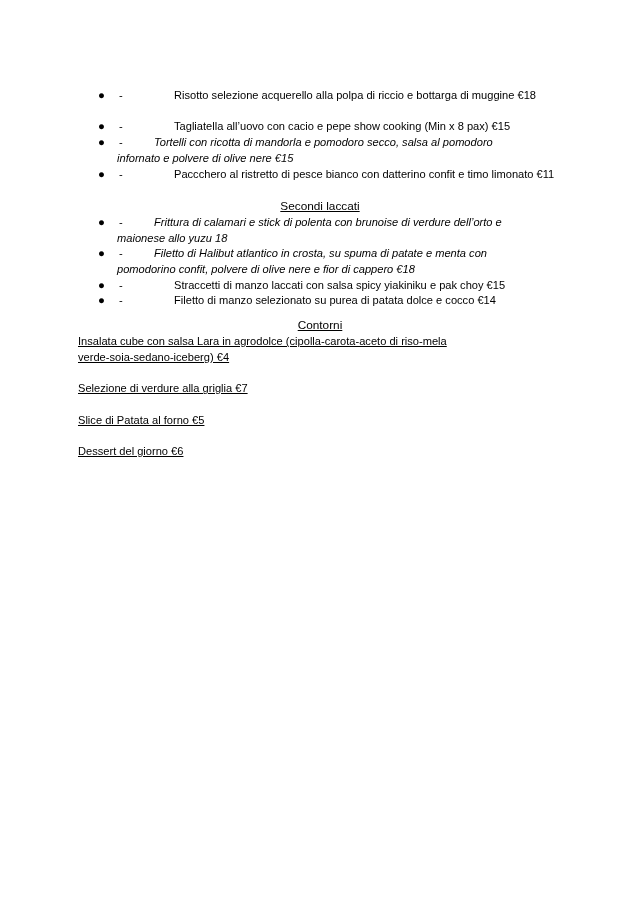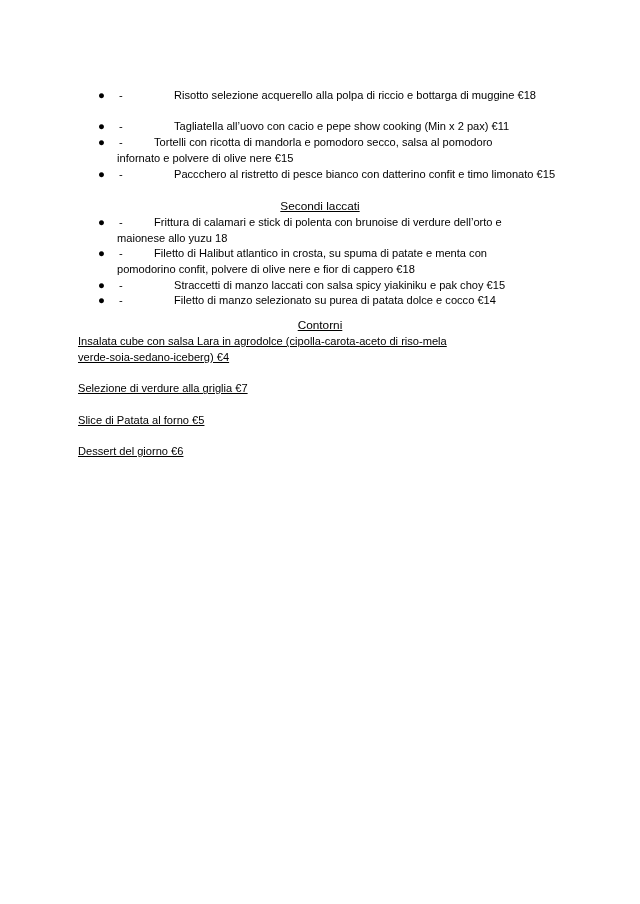--- a/index.html
+++ b/index.html
@@ -52,20 +52,21 @@
     padding-left: 37px;       
     text-indent: 0;
   }
   .menu-item .text > .first {
     display: inline;
     padding-left: 20px;
   }
   
   .menu-item.wrap .text {
     padding-left: 0;
+    font-style: italic;
   }
   .menu-item.wrap .text .first {
     padding-left: 37px;
   }
 
   .spacer-line {
     height: 15.7px;
   }
   .spacer-half {
     height: 8px;
@@ -116,33 +117,33 @@
         <span class="bullet">●</span>
         <span class="dash">-</span>
         <span class="text"><span class="first">Risotto selezione acquerello alla polpa di riccio e bottarga di muggine  €18</span></span>
       </div>
 
       <div class="spacer-line"></div>
 
       <div class="menu-item">
         <span class="bullet">●</span>
         <span class="dash">-</span>
-        <span class="text"><span class="first">Tagliatella all’uovo con cacio e pepe show cooking  (Min x 2 pax) €11</span></span>
+        <span class="text"><span class="first">Tagliatella all’uovo con cacio e pepe show cooking  (Min x 8 pax) €15</span></span>
       </div>
 
       <div class="menu-item wrap">
         <span class="bullet">●</span>
         <span class="dash">-</span>
         <span class="text"><span class="first">Tortelli con ricotta di mandorla e pomodoro secco, salsa al pomodoro</span><br><span>infornato e polvere di olive nere €15</span></span>
       </div>
 
       <div class="menu-item">
         <span class="bullet">●</span>
         <span class="dash">-</span>
-        <span class="text"><span class="first">Paccchero al ristretto di pesce bianco con datterino confit e timo limonato €15</span></span>
+        <span class="text"><span class="first">Paccchero al ristretto di pesce bianco con datterino confit e timo limonato €11</span></span>
       </div>
 
     </div>
 
     <div class="spacer-line"></div>
 
     <div class="section-heading"><span>Secondi laccati</span></div>
 
     <div class="list-block">
 

